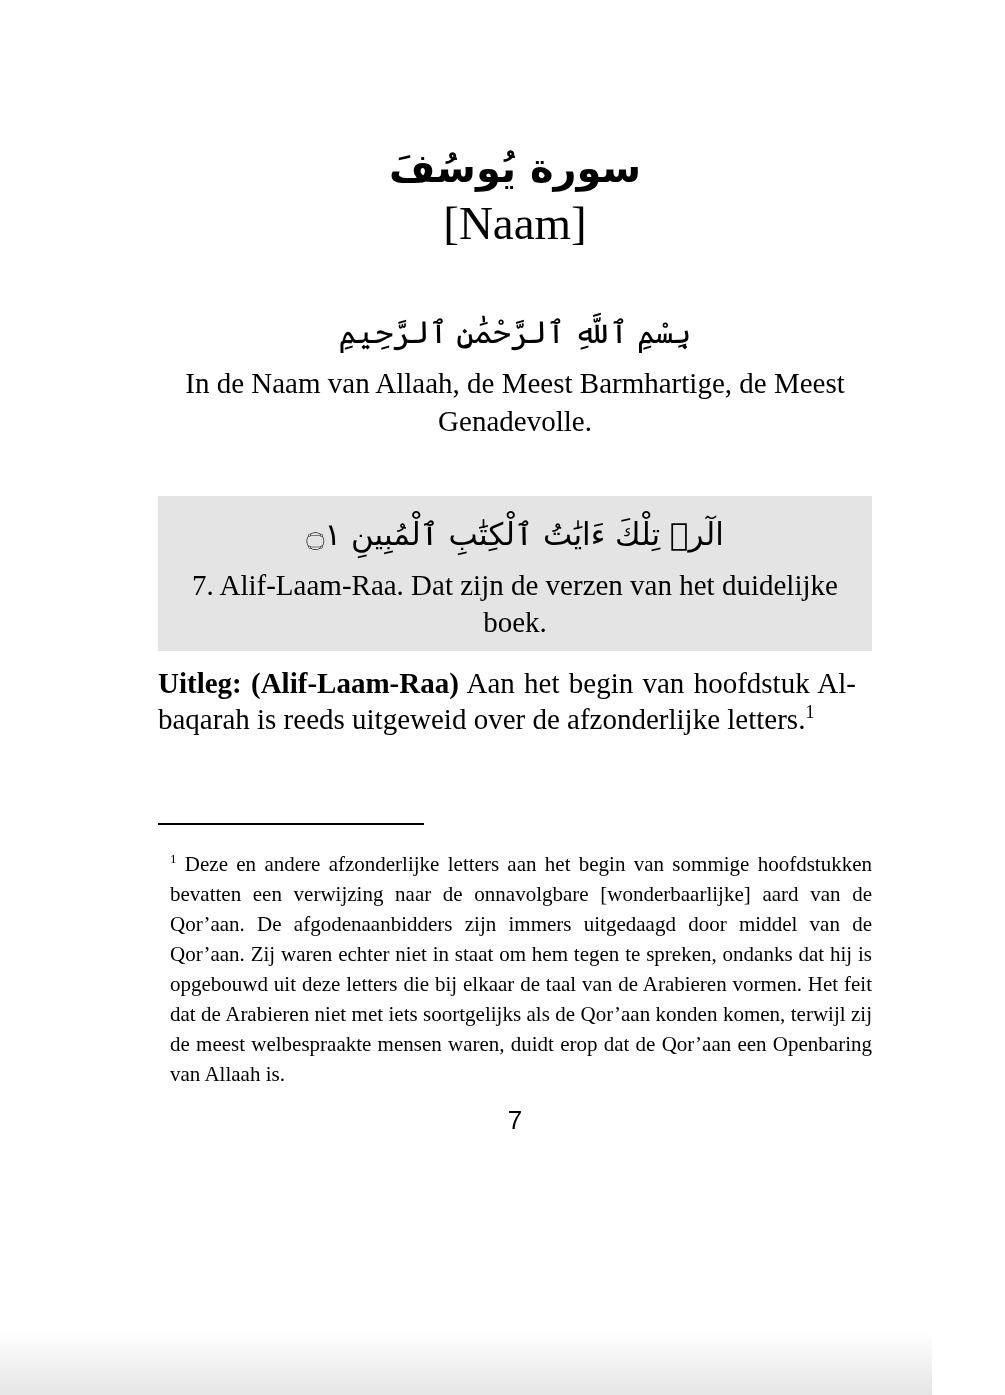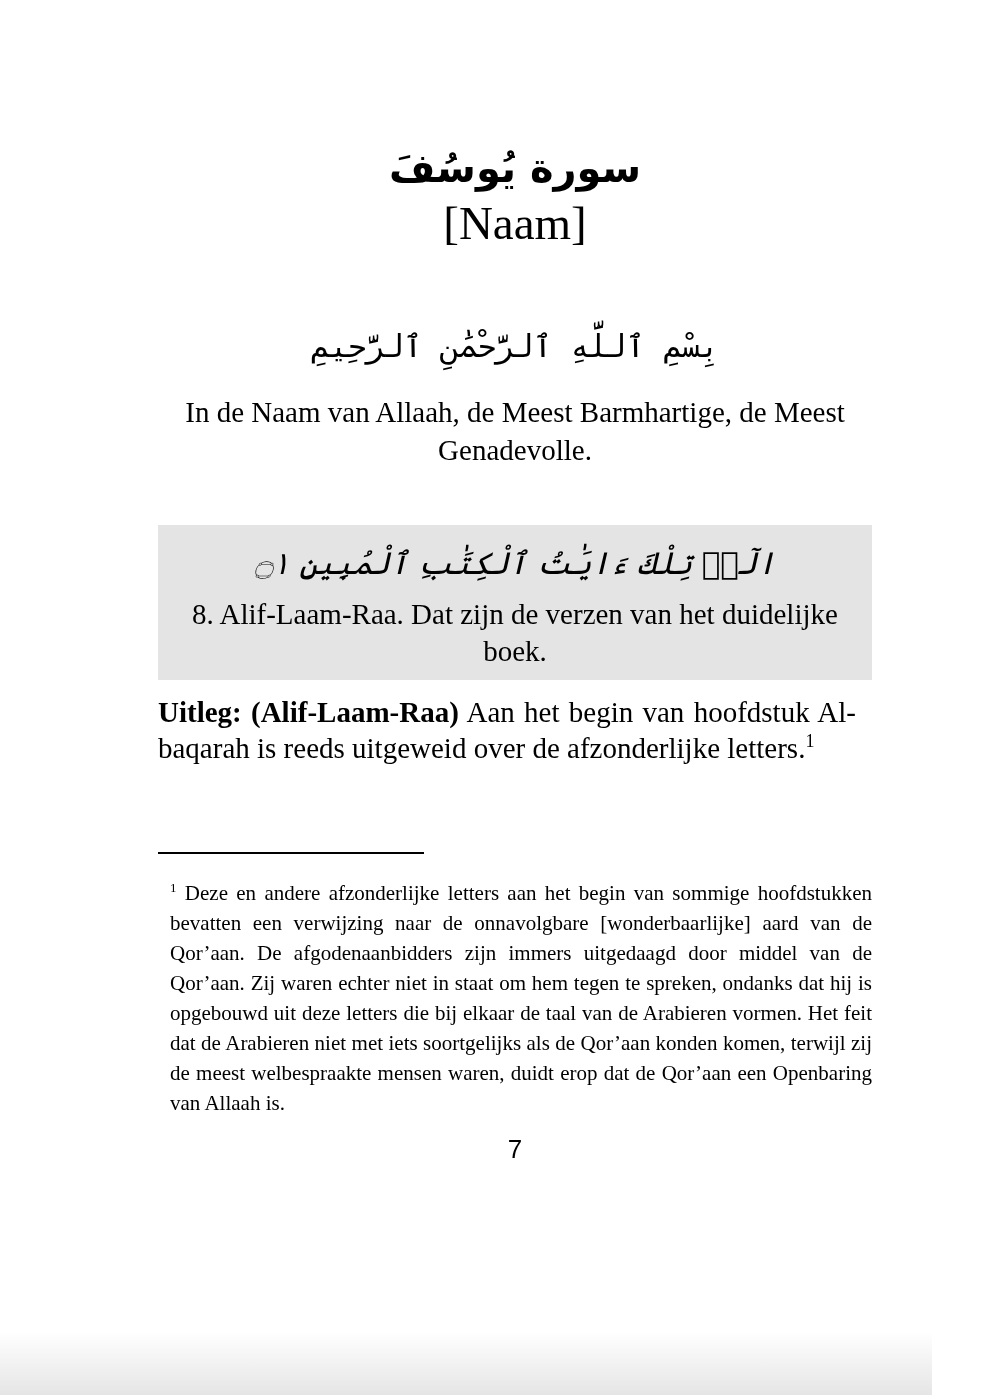--- a/index.html
+++ b/index.html
@@ -37,44 +37,43 @@
     font-size: 47px;
     line-height: 1.15;
   }
   .chapter-subtitle {
     margin-top: 2px;
     text-align: center;
     font-size: 47px;
     line-height: 1.15;
   }
   .bismillah-arabic {
-    margin-top: 76px;
+    margin-top: 60px;
     text-align: center;
-    font-family: Liberation Mono, monospace;
+    font-family: Liberation Sans, sans-serif;
     font-size: 31px;
     line-height: 1.5;
     direction: rtl;
   }
   .bismillah-translation {
-    margin-top: 20px;
+    margin-top: 7px;
     text-align: center;
     font-size: 29px;
     line-height: 38px;
   }
   .verse-box {
     margin-top: 56px;
     padding: 14px 6px 10px 6px;
   }
   .verse-arabic {
     text-align: center;
     font-family: "DejaVu Sans", sans-serif;
     font-size: 31px;
     line-height: 1.6;
     direction: rtl;
-    font-style: italic;
   }
   .verse-translation {
     margin-top: 8px;
     text-align: center;
     font-size: 29px;
     line-height: 37px;
   }
   .commentary {
     margin: 14px 16px 0 0;
     font-size: 29px;
@@ -126,21 +125,21 @@
 
 
     <div class="chapter-subtitle">[Naam]</div>
 
     <div class="bismillah-arabic">بِسْمِ ٱللَّهِ ٱلرَّحْمَٰنِ ٱلرَّحِيمِ</div>
 
     <div class="bismillah-translation">In de Naam van Allaah, de Meest Barmhartige, de Meest Genadevolle.</div>
 
     <div class="verse-box" style="background: rgb(228, 228, 228);">
       <div class="verse-arabic">الٓرۚ تِلْكَ ءَايَٰتُ ٱلْكِتَٰبِ ٱلْمُبِينِ ۝١</div>
-      <div class="verse-translation">8. Alif-Laam-Raa. Dat zijn de verzen van het duidelijke boek.</div>
+      <div class="verse-translation">7. Alif-Laam-Raa. Dat zijn de verzen van het duidelijke boek.</div>
     </div>
 
     <p class="commentary"><b>Uitleg: (Alif-Laam-Raa)</b><span> Aan het begin van hoofdstuk Al-baqarah is reeds uitgeweid over de afzonderlijke letters.</span><sup>1</sup></p>
 
     <div class="footnote-rule"></div>
 
     <p class="footnote"><sup>1</sup><span> Deze en andere afzonderlijke letters aan het begin van sommige hoofdstukken bevatten een verwijzing naar de onnavolgbare [wonderbaarlijke] aard van de Qor’aan. De afgodenaanbidders zijn immers uitgedaagd door middel van de Qor’aan. Zij waren echter niet in staat om hem tegen te spreken, ondanks dat hij is opgebouwd uit deze letters die bij elkaar de taal van de Arabieren vormen. Het feit dat de Arabieren niet met iets soortgelijks als de Qor’aan konden komen, terwijl zij de meest welbespraakte mensen waren, duidt erop dat de Qor’aan een Openbaring van Allaah is.</span></p>
 
     <div class="page-number">7</div>
 

